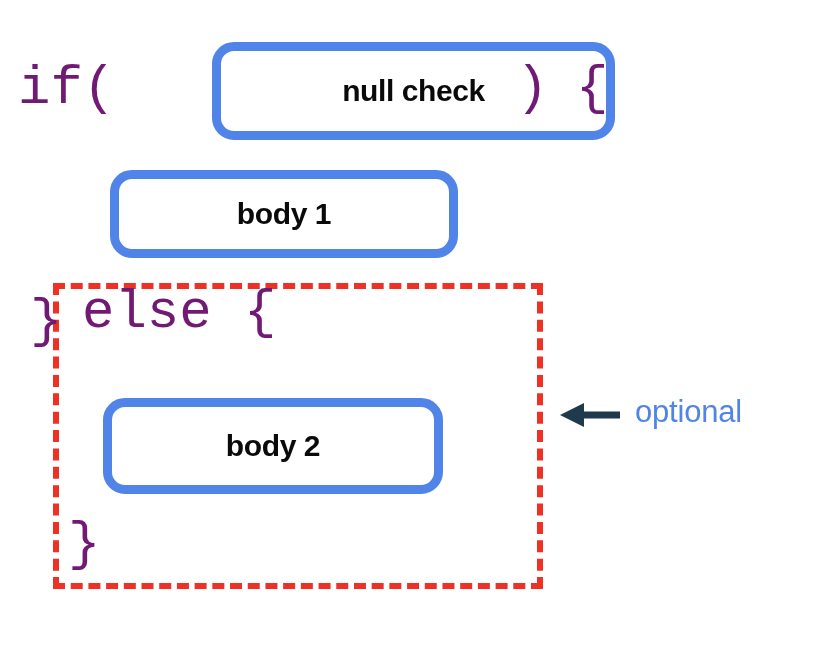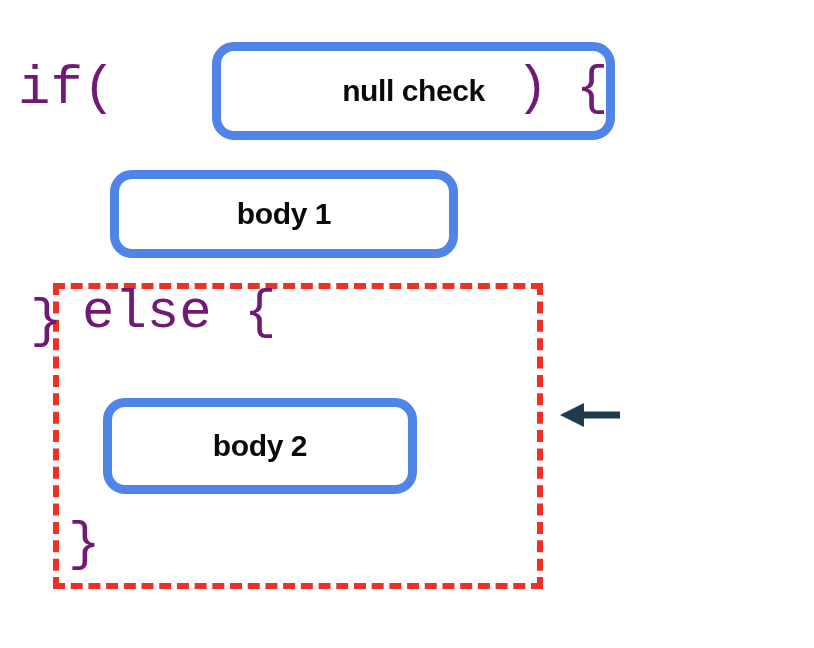--- a/index.html
+++ b/index.html
@@ -59,21 +59,21 @@
     font-weight: 700;
     font-size: 30px;
     color: #0a0a0a;
     letter-spacing: -0.4px;
     line-height: 1;
     white-space: nowrap;
   }
 
   #box-nullcheck { left: 172px; top: 42px;  width: 403px; height: 98px; margin-left: 40px; }
   #box-body1     { left: 110px; top: 170px; width: 348px; height: 88px; }
-  #box-body2     { left: 103px; top: 398px; width: 314px; height: 96px; }
+  #box-body2     { left: 103px; top: 398px; width: 340px; height: 96px; }
 
   
   #dashed-region {
     position: absolute;
     box-sizing: border-box;
     left: 53px;
     top: 283px;
     width: 490px;
     height: 306px;
     border: 6px dashed #ee3124;
@@ -133,14 +133,15 @@
 
   <div class="code" id="tok-rbrace2">}</div>
 
   <svg id="annotation-arrow" viewBox="0 0 70 34">
     <g fill="#1f3a4d">
       <polygon points="2,17 26,5 26,29"></polygon>
       <rect x="24" y="13.5" width="38" height="7"></rect>
     </g>
   </svg>
 
+  <div id="annotation-label">optional</div>
 
 </div>
 
 </body></html>

